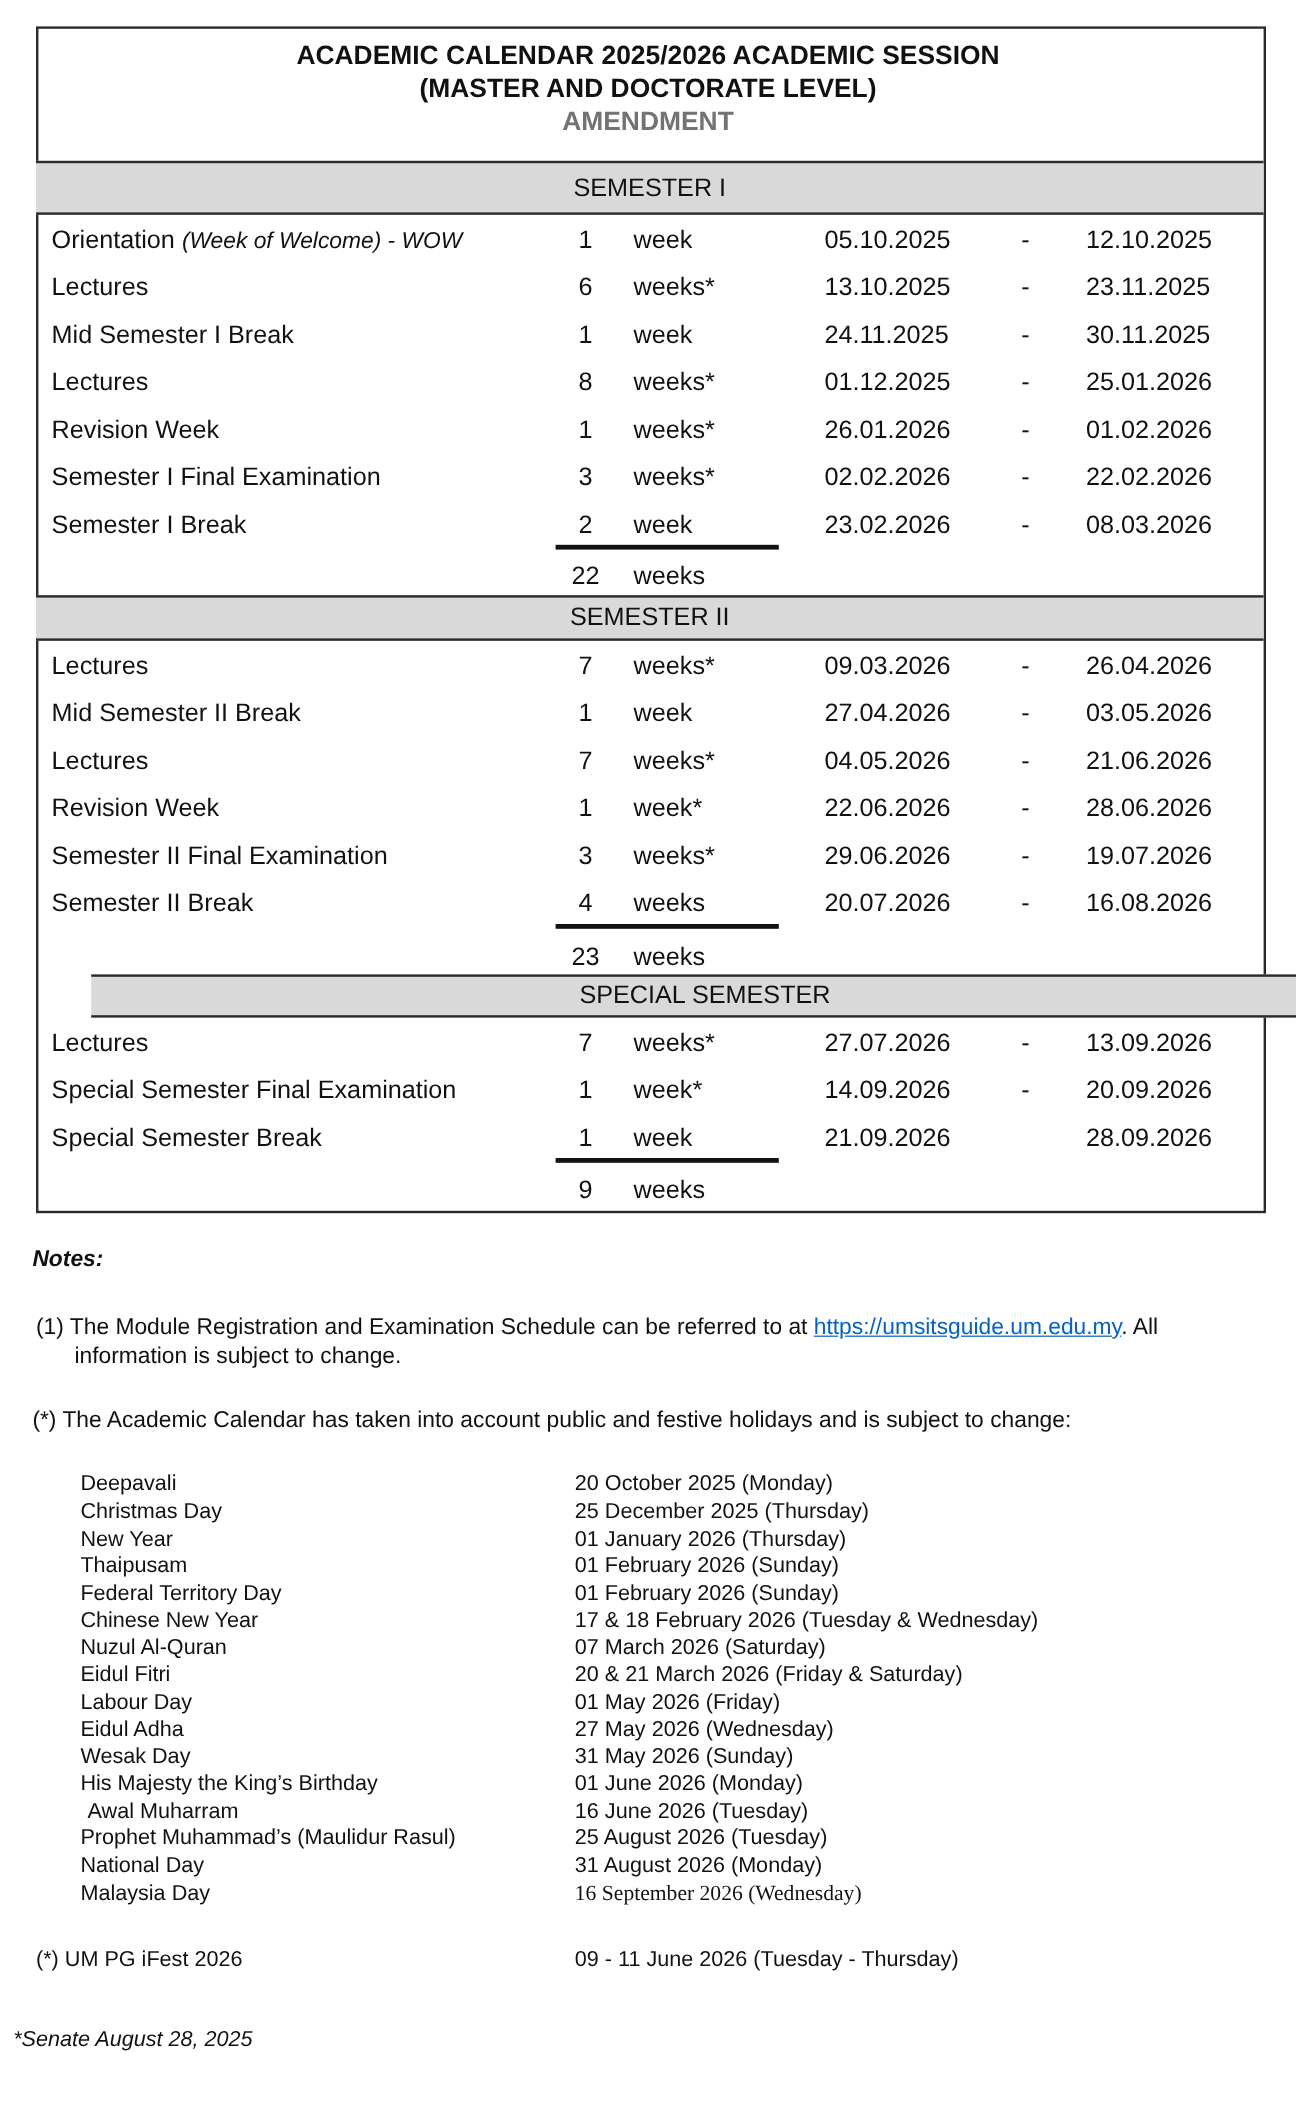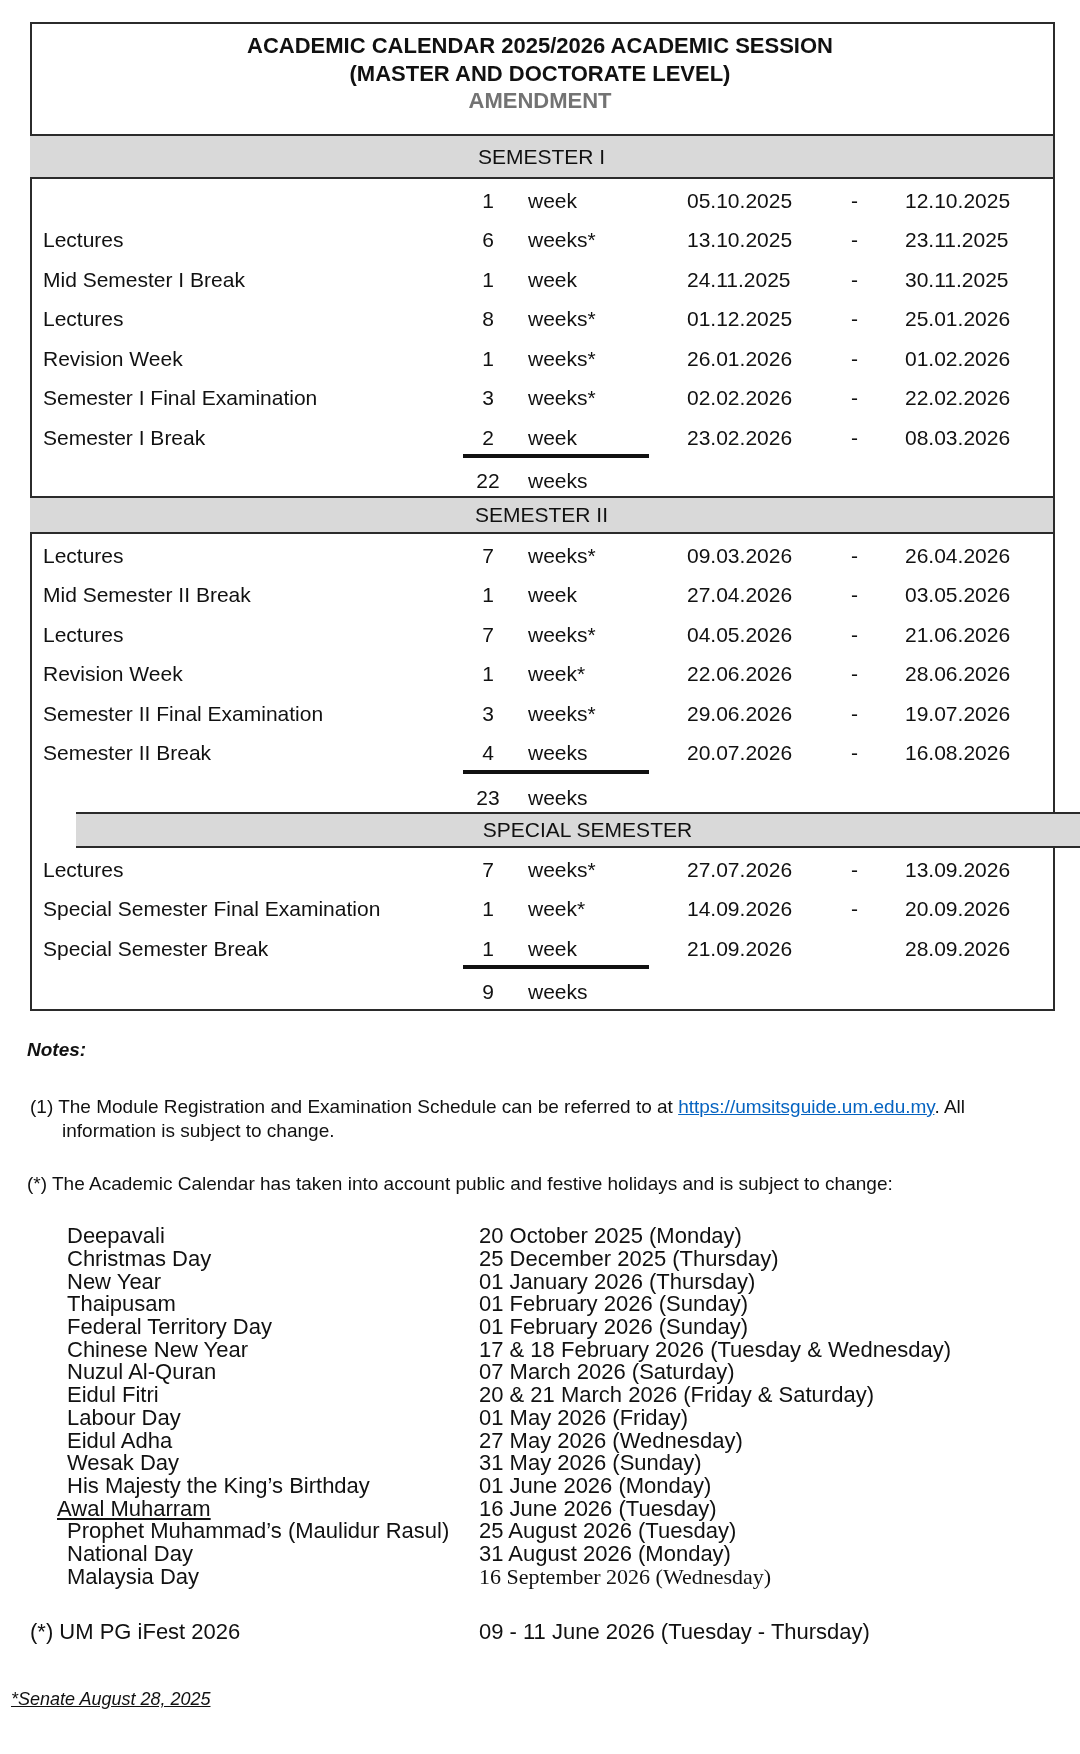--- a/index.html
+++ b/index.html
@@ -19,35 +19,36 @@
   .row .c-act i { font-style: italic; font-size: 19px; }
   .row .c-num { position: absolute; left: 440px; width: 32px; text-align: center; }
   .row .c-unit { position: absolute; left: 496px; }
   .row .c-start { position: absolute; left: 655px; }
   .row .c-dash { position: absolute; left: 819px; }
   .row .c-end { position: absolute; left: 873px; }
   .underline { position: absolute; left: 463px; width: 186px; height: 4px; background: #111; }
   .notes-h { font-weight: bold; font-style: italic; font-size: 19px; }
   .note { font-size: 19px; }
   .link { color: #0563c1; text-decoration: underline; }
-  .hol { position: absolute; font-size: 22px; line-height: 22px; }
+  .hol { position: absolute; font-size: 18px; line-height: 22px; }
   .senate { font-style: italic; font-size: 18px; }
 </style>
 </head>
 <body>
 
 <div class="table-box"></div>
 
 <div class="title abs" style="top:35px;">ACADEMIC CALENDAR 2025/2026 ACADEMIC SESSION</div>
 <div class="title abs" style="top:63px;">(MASTER AND DOCTORATE LEVEL)</div>
 <div class="title red abs" style="top:90px;">AMENDMENT</div>
 
 <div class="band" style="top:134px;height:45px;">SEMESTER I</div>
 
 <div class="row" style="top:189px;">
+  <span class="c-act"><span>Orientation</span> <i>(Week of Welcome) - WOW</i></span>
   <span class="c-num">1</span>
   <span class="c-unit">week</span>
   <span class="c-start">05.10.2025</span>
   <span class="c-dash">-</span>
   <span class="c-end">12.10.2025</span>
 </div>
 <div class="row" style="top:228px;">
   <span class="c-act">Lectures</span>
   <span class="c-num">6</span>
   <span class="c-unit">weeks*</span>
@@ -216,26 +217,26 @@
   <div class="hol" style="left:67px;top:1384px;">Eidul Fitri</div>
   <div class="hol" style="left:479px;top:1384px;">20 &amp; 21 March 2026 (Friday &amp; Saturday)</div>
   <div class="hol" style="left:67px;top:1407px;">Labour Day</div>
   <div class="hol" style="left:479px;top:1407px;">01 May 2026 (Friday)</div>
   <div class="hol" style="left:67px;top:1430px;">Eidul Adha</div>
   <div class="hol" style="left:479px;top:1430px;">27 May 2026 (Wednesday)</div>
   <div class="hol" style="left:67px;top:1452px;">Wesak Day</div>
   <div class="hol" style="left:479px;top:1452px;">31 May 2026 (Sunday)</div>
   <div class="hol" style="left:67px;top:1475px;">His Majesty the King’s Birthday</div>
   <div class="hol" style="left:479px;top:1475px;">01 June 2026 (Monday)</div>
-  <div class="hol" style="left:57px;top:1498px;text-decoration:underline;">Awal Muharram</div>
+  <div class="hol" style="left:73px;top:1498px;">Awal Muharram</div>
   <div class="hol" style="left:479px;top:1498px;">16 June 2026 (Tuesday)</div>
   <div class="hol" style="left:67px;top:1520px;">Prophet Muhammad’s (Maulidur Rasul)</div>
   <div class="hol" style="left:479px;top:1520px;">25 August 2026 (Tuesday)</div>
   <div class="hol" style="left:67px;top:1543px;">National Day</div>
   <div class="hol" style="left:479px;top:1543px;">31 August 2026 (Monday)</div>
   <div class="hol" style="left:67px;top:1566px;">Malaysia Day</div>
   <div class="hol" style="left:479px;top:1566px;font-family:Liberation Serif, serif;">16 September 2026 (Wednesday)</div>
 </div>
 
 <div class="hol" style="left:30px;top:1621px;">(*) UM PG iFest 2026</div>
 <div class="hol" style="left:479px;top:1621px;">09 - 11 June 2026 (Tuesday - Thursday)</div>
 
-<div class="abs senate" style="left:11px;top:1689px;text-decoration:underline;">*Senate August 28, 2025</div>
+<div class="abs senate" style="left:11px;top:1689px;">*Senate August 28, 2025</div>
 
 </body></html>

